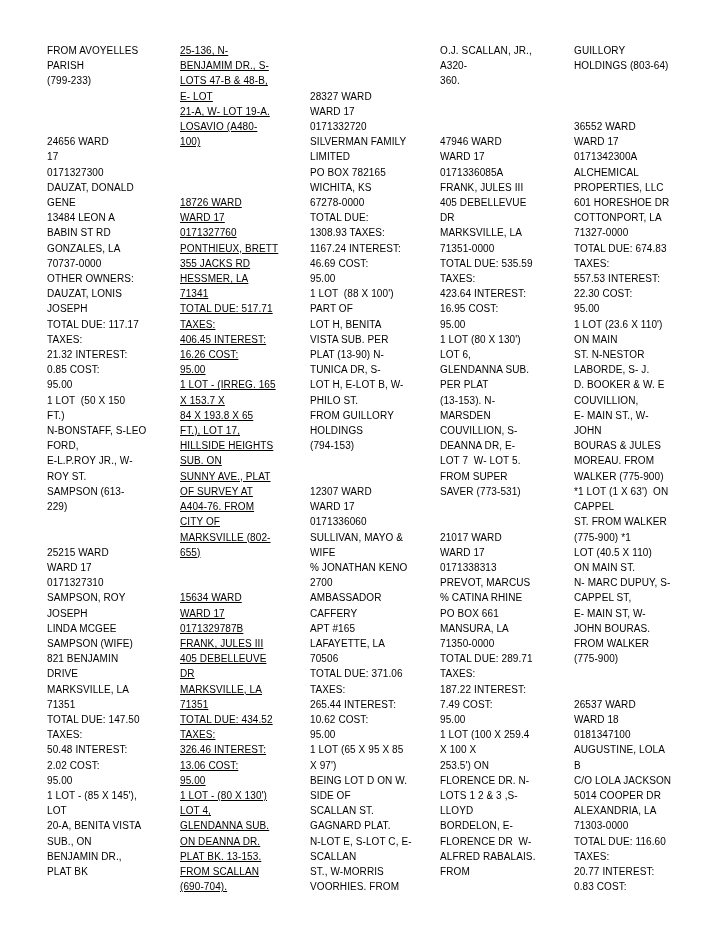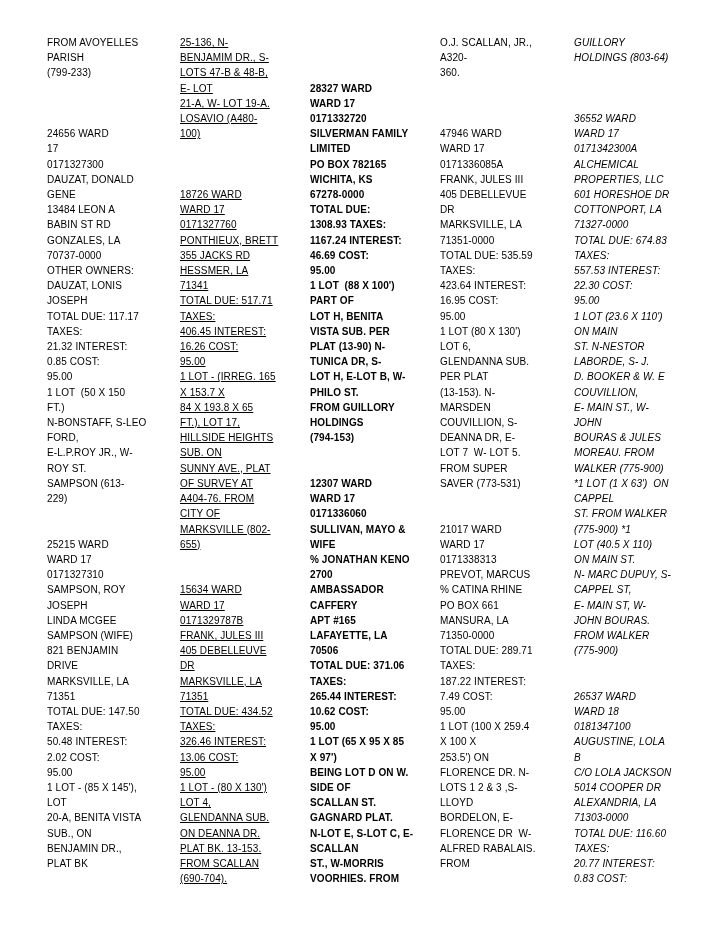--- a/index.html
+++ b/index.html
@@ -8,33 +8,33 @@
     width: 710px;
     height: 952px;
     background: #ffffff;
     font-family: "Liberation Sans", sans-serif;
     color: #000000;
     overflow: hidden;
     margin: 0 auto;
   }
   .col {
     position: absolute;
-    top: 35px;
+    top: 43px;
     width: 128px;
     font-size: 10px;
     line-height: 15.2px;
     white-space: pre;
     letter-spacing: 0.1px;
     color: #000000;
   }
   .col-1 { left: 47px; }
   .col-2 { left: 180px; text-decoration: underline; }
-  .col-3 { left: 310px; font-weight: bold; }
+  .col-3 { left: 310px; }
   .col-4 { left: 440px; }
-  .col-5 { left: 574px; font-style: italic; }
+  .col-5 { left: 574px; }
 </style>
 </head>
 <body>
 
 <div class="page">
   <div class="col col-1">FROM AVOYELLES
 PARISH
 (799-233)
 
 

